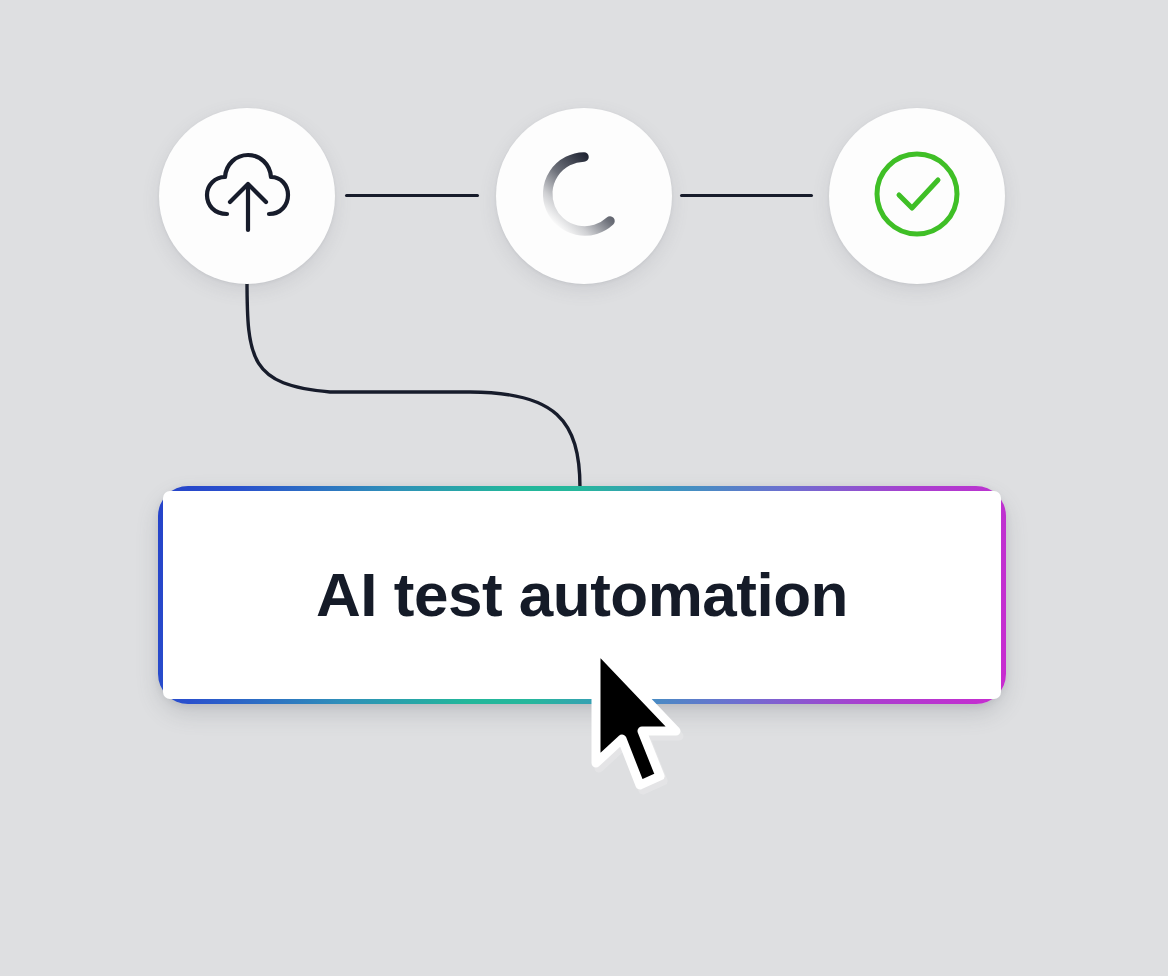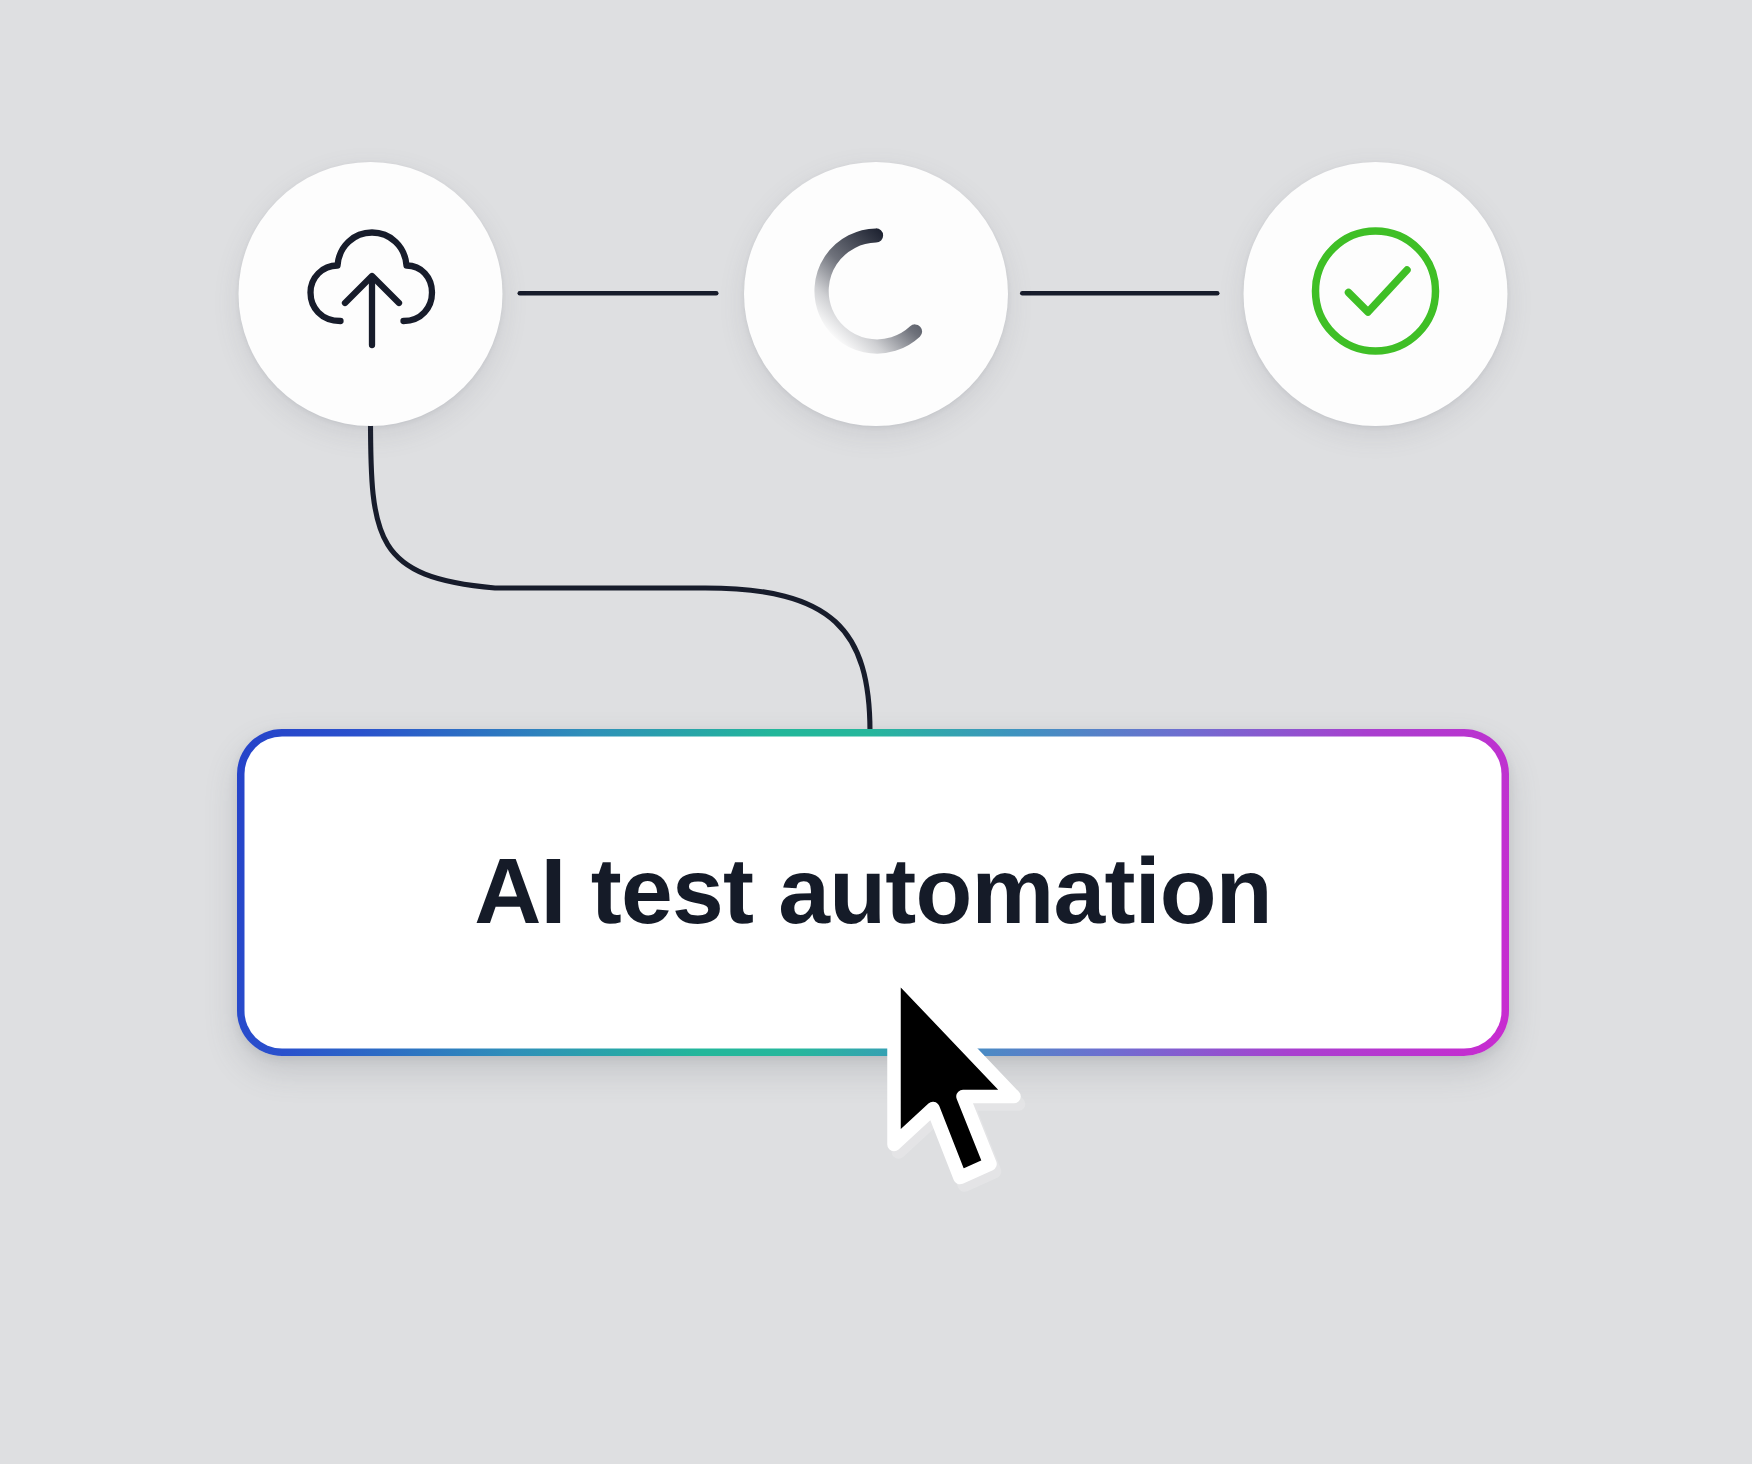--- a/index.html
+++ b/index.html
@@ -79,21 +79,21 @@
         #3f93c0 58%,
         #6d6fd0 70%,
         #a93fcf 84%,
         #c92bd0 100%);
     box-shadow: 0 10px 22px rgba(90,95,105,0.20),
                 0 2px 6px rgba(90,95,105,0.12);
   }
   #feature-card-inner {
     width: 100%;
     height: 100%;
-    border-radius: 25px;
+    border-radius: 7px;
     background: #ffffff;
     display: flex;
     align-items: center;
     justify-content: center;
   }
   #feature-card-label {
     font-size: 62px;
     font-weight: 700;
     letter-spacing: -0.5px;
     color: #151b28;

